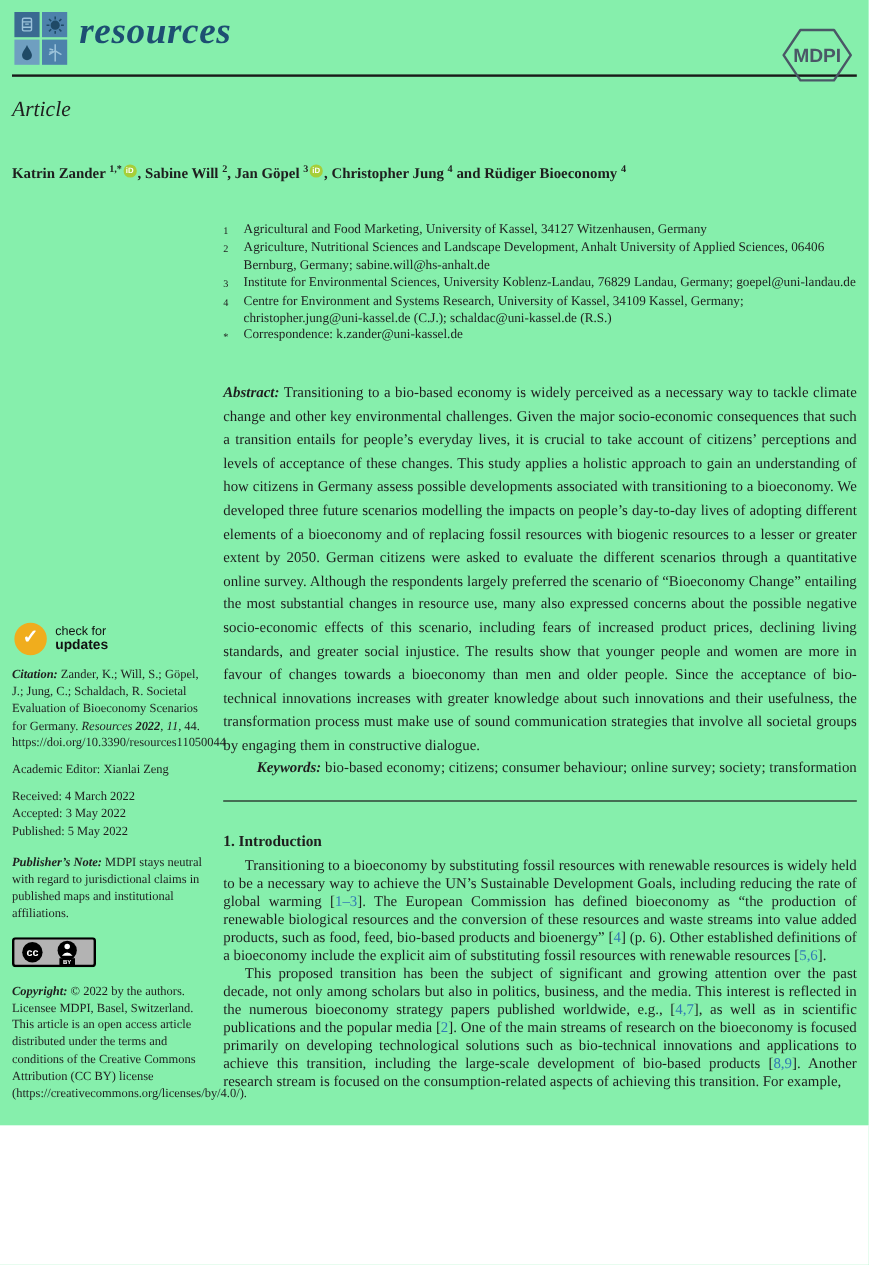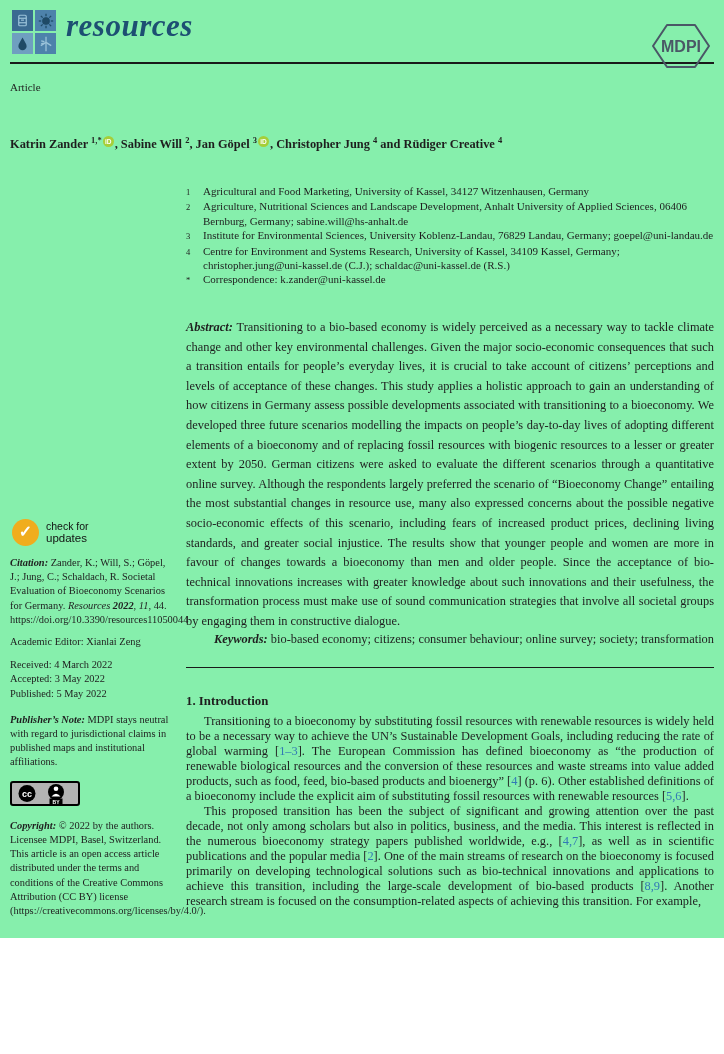--- a/index.html
+++ b/index.html
@@ -11,21 +11,21 @@
   .header { position:absolute; left:10px; top:0; width:704px; height:62px; border-bottom:2px solid #1a1a1a; }
   .logo-grid { position:absolute; left:2px; top:10px; width:44px; height:44px;
     display:grid; grid-template-columns:21px 21px; grid-template-rows:21px 21px; gap:2px; }
   .logo-cell { width:21px; height:21px; display:flex; align-items:center; justify-content:center; }
   .cell-tl { background:#3a6a91; } .cell-tr { background:#4d82ab; }
   .cell-bl { background:#6f9fc0; } .cell-br { background:#4d82ab; }
   .journal-name { position:absolute; left:56px; top:8px; font-size:31px; font-style:italic; font-weight:600;
     color:#1d4f72; letter-spacing:0.5px; }
   .mdpi-logo { position:absolute; right:2px; top:22px; }
   
-  .article-label { position:absolute; left:10px; top:81px; font-size:11px; }
+  .article-label { position:absolute; left:10px; top:81px; font-size:18px; font-style:italic; }
   .page-title { position:absolute; left:10px; top:95px; width:704px; font-size:22.5px; font-weight:bold; letter-spacing:-0.2px; }
   .authors-line { position:absolute; left:10px; top:137px; width:704px; font-size:12.4px; font-weight:bold; }
   .sup { position:relative; top:-5px; font-size:8.5px; }
   .orcid { display:inline-block; width:11px; height:11px; border-radius:50%; background:#a6ce39; color:#ffffff;
     font-size:6.5px; font-weight:bold; text-align:center; line-height:11px; margin:0 1px;
     font-family:"Liberation Sans", sans-serif; position:relative; top:-4px; }
   
   .affiliations { position:absolute; left:186px; top:184px; width:530px; font-size:11px; line-height:14.4px; }
   .aff-item { display:flex; }
   .aff-marker { width:17px; flex:0 0 17px; font-size:8.5px; padding-top:1px; }
@@ -41,21 +41,21 @@
   .body-col { position:absolute; left:186px; top:694px; width:528px; }
   .section-heading { font-size:12.8px; font-weight:bold; margin:0 0 5px 0; }
   .body-col p { font-size:12.4px; line-height:15px; text-align:justify; text-indent:18px; margin:0; }
   
   .sidebar { position:absolute; left:10px; top:519px; width:167px; font-size:10.4px; line-height:14.2px; }
   .check-updates { display:flex; align-items:center; gap:7px; cursor:pointer; margin-left:2px; }
   .check-circle { width:27px; height:27px; border-radius:50%; background:#f0ad1d; color:#ffffff;
     display:flex; align-items:center; justify-content:center; font-size:16px; font-weight:bold;
     font-family:"Liberation Sans", sans-serif; }
   .check-text { font-family:"Liberation Sans", sans-serif; color:#111111; line-height:11.5px; font-size:10.5px; }
-  .check-text .u { font-weight:normal; font-size:11.5px; }
+  .check-text .u { font-weight:bold; font-size:11.5px; }
   .citation-block { margin-top:10px; }
   .academic-editor { margin-top:8px; }
   .dates-block { margin-top:9px; }
   .publishers-note { margin-top:12px; }
   .cc-badge { margin-top:11px; }
   .copyright-block { margin-top:9px; }
   
   .footer-rule { position:absolute; left:10px; top:1016px; width:704px; border-top:1.2px solid #1a1a1a; }
   .footer { position:absolute; left:10px; top:1025px; width:704px; display:flex; justify-content:flex-start;
     font-size:11px; }
@@ -113,21 +113,21 @@
     <div class="journal-name">resources</div>
     <div class="mdpi-logo">
       <svg width="62" height="48" viewBox="0 0 62 48">
         <polygon points="17,3 45,3 59,24 45,45 17,45 3,24" fill="none" stroke="#4a5766" stroke-width="2" stroke-linejoin="round"></polygon>
         <text x="31" y="30" text-anchor="middle" font-family="Liberation Sans, sans-serif" font-size="16" font-weight="bold" fill="#4a5766">MDPI</text>
       </svg>
     </div>
   </div>
 
   <div class="article-label">Article</div>
-  <div class="authors-line"><span>Katrin Zander </span><span class="sup">1,*</span><span class="orcid">iD</span><span>, Sabine Will </span><span class="sup">2</span><span>, Jan Göpel </span><span class="sup">3</span><span class="orcid">iD</span><span>, Christopher Jung </span><span class="sup">4</span><span> and Rüdiger Creative </span><span class="sup">4</span></div>
+  <div class="authors-line"><span>Katrin Zander </span><span class="sup">1,*</span><span class="orcid">iD</span><span>, Sabine Will </span><span class="sup">2</span><span>, Jan Göpel </span><span class="sup">3</span><span class="orcid">iD</span><span>, Christopher Jung </span><span class="sup">4</span><span> and Rüdiger Bioeconomy </span><span class="sup">4</span></div>
 
   <div class="affiliations">
     <div class="aff-item">
       <span class="aff-marker">1</span>
       <span class="aff-text">Agricultural and Food Marketing, University of Kassel, 34127 Witzenhausen, Germany</span>
     </div>
     <div class="aff-item">
       <span class="aff-marker">2</span>
       <span class="aff-text">Agriculture, Nutritional Sciences and Landscape Development, Anhalt University of Applied Sciences, 06406 Bernburg, Germany; sabine.will@hs-anhalt.de</span>
     </div>

